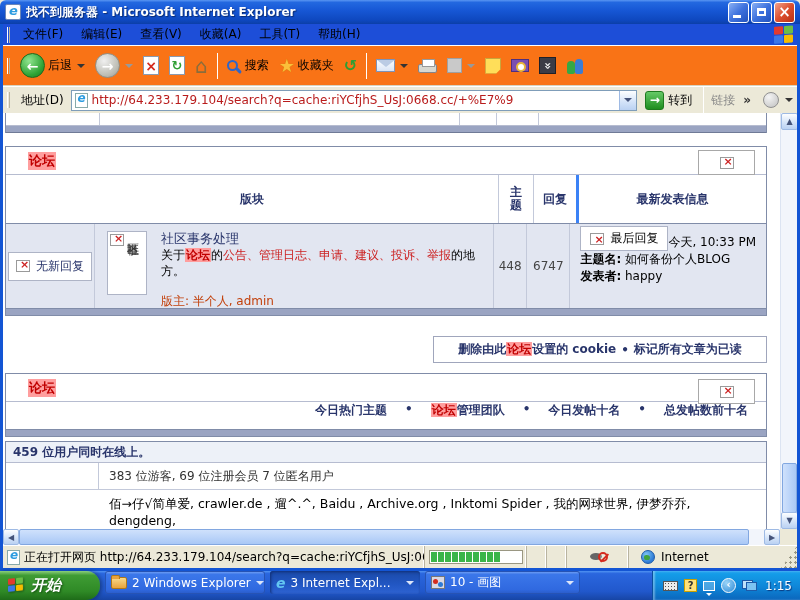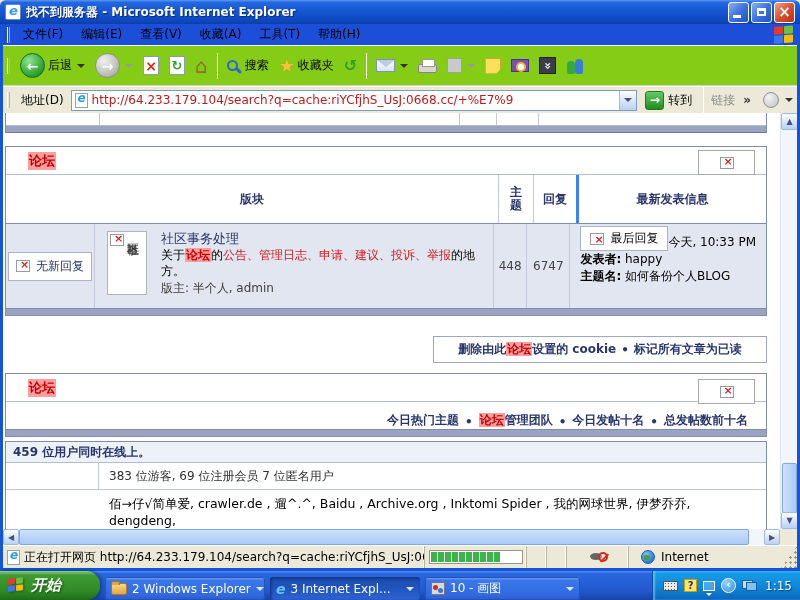--- a/index.html
+++ b/index.html
@@ -34,21 +34,21 @@
   .menubar { height:22px; display:flex; align-items:center; border-bottom:1px solid #FFFFFF;
     background:#1d4ed8; padding-left:4px; }
   .grip { width:3px; height:16px; border-left:1px solid #fff; border-right:1px solid #B9B4A0; margin-right:4px; flex:none;}
   .menu-item { padding:2px 9px; color:#000; cursor:default; }
   .win-logo { margin-left:auto; margin-right:3px; width:20px; height:18px; display:grid;
     grid-template-columns:9px 9px; grid-template-rows:8px 8px; gap:1px; transform:skewY(-4deg); }
   .win-logo i { display:block; border-radius:1px; }
   .wl-r{background:#E23A2E;} .wl-g{background:#6CBE45;} .wl-b{background:#3B77E8;} .wl-y{background:#F7BD00;}
 
   
-  .toolbar { height:40px; display:flex; align-items:center; background:#84cc16;
+  .toolbar { height:40px; display:flex; align-items:center; background:#f97316;
     border-bottom:1px solid #D8D4BE; padding-left:4px; gap:2px; }
   .tbtn { display:flex; align-items:center; padding:2px 4px; gap:3px; color:#000; }
   .nav-circle { width:25px; height:25px; border-radius:50%; color:#fff; font-size:14px; font-weight:bold;
     display:flex; align-items:center; justify-content:center; flex:none; }
   .nav-back { background:radial-gradient(circle at 35% 30%,#8FE48F,#2FA335 65%,#1E7522); border:1px solid #1B6B1F; }
   .nav-back::before { content:"\2190"; }
   .nav-fwd { background:radial-gradient(circle at 35% 30%,#F0F0F0,#BDBDB5 65%,#9A9A92); border:1px solid #909088; }
   .nav-fwd::before { content:"\2192"; }
   .ddown { width:0; height:0; border-left:4px solid transparent; border-right:4px solid transparent;
     border-top:4px solid #333; margin-left:2px; }
@@ -143,38 +143,38 @@
   .fr-a { width:93px; border-right:1px solid #C3C9DA; display:flex; align-items:center; justify-content:center; }
   .status-box { border:1px solid #AEB4C6; background:#fff; padding:5px 7px; display:flex; gap:6px;
     align-items:center; color:#29356B; white-space:nowrap; }
   .fr-b { width:400px; border-right:1px solid #C3C9DA; display:flex; padding:7px 0 0 12px; }
   .board-icon-box { width:40px; height:64px; border:1px solid #AEB4C6; background:#fff; padding:2px;
     display:flex; gap:2px; flex:none; }
   .vtext { writing-mode:vertical-rl; font-size:12px; color:#333; line-height:14px; }
   .board-info { margin-left:14px; line-height:16px; }
   .board-title { font-weight:normal; color:#29356B; font-size:13px; }
   .board-desc { width:332px; color:#000; }
-  .board-mods { color:#404040; margin-top:1px; }
+  .board-mods { color:#c2410c; margin-top:14px; }
   .fr-c { width:35px; border-right:1px solid #C3C9DA; display:flex; align-items:center; justify-content:center; color:#444; }
   .fr-d { width:45px; border-right:1px solid #C3C9DA; display:flex; align-items:center; justify-content:center; color:#444; }
   .fr-e { flex:1; padding:2px 10px 0 10px; color:#000000; line-height:17px; }
   .lr-top { display:flex; align-items:flex-end; }
   .last-reply-box { border:1px solid #AEB4C6; background:#fff; padding:3px 9px; display:flex; gap:6px;
     align-items:center; white-space:nowrap; }
   .last-time { margin-left:auto; white-space:nowrap; }
   .blab { font-weight:bold; }
   .strip { height:7px; background:#9AA4C2; border-top:1px solid #808CA8; }
 
   .cookie-box { position:absolute; left:430px; top:223px; width:334px; height:27px; border:1px solid #A0A6BC;
     background:#fff; display:flex; align-items:center; justify-content:center; gap:5px; font-weight:bold;
     color:#29356B; white-space:nowrap; }
 
   .t2 { top:260px; }
   .t2 .ph-sect { top:5px; z-index:2; }
-  .links-row { height:27px; display:flex; align-items:flex-end; justify-content:flex-end; gap:6px;
+  .links-row { height:27px; display:flex; align-items:flex-start; justify-content:flex-end; gap:18px;
     padding-right:18px; font-weight:bold; color:#29356B; border-bottom:none; white-space:nowrap; }
   .dotsep { color:#29356B; font-weight:bold; }
 
   .t3 { top:328px; }
   .online-hdr { height:21px; background:#EDF1F8; border-bottom:1px solid #B6BCD0; display:flex;
     align-items:center; padding-left:7px; font-weight:bold; color:#29356B; }
   .online-row { display:flex; border-bottom:1px solid #C3C9DA; }
   .ol-left { width:93px; border-right:1px solid #C3C9DA; flex:none; }
   .ol-right { flex:1; padding:5px 10px 4px 10px; color:#333; }
   .users-row { display:flex; border-bottom:none;align-items:center; }
@@ -219,21 +219,21 @@
   .sb-zone { width:152px; padding-left:12px; gap:6px; border-right:none; box-shadow:none; }
   .globe { width:14px; height:14px; border-radius:50%; background:radial-gradient(circle at 35% 30%,#7CC3F2,#2E7BD6 70%);
     border:1px solid #1D5AA8; position:relative; }
   .globe::after { content:""; position:absolute; left:2px; top:4px; width:6px; height:5px; background:#3FA33F;
     border-radius:40% 60% 50% 50%; }
   .sb-grip { width:16px; height:100%; background-image:radial-gradient(#9a9782 1.2px, transparent 1.2px);
     background-size:5px 5px; background-position:2px 4px; clip-path:polygon(100% 0,100% 100%,0 100%); }
 
   
   .taskbar { position:absolute; left:0; bottom:0; width:800px; height:29px;
-    background:linear-gradient(180deg,#5093F2 0%,#2A66DE 9%,#2158CC 70%,#1745A5 100%); display:flex; align-items:flex-end; }
+    background:linear-gradient(180deg,#5093F2 0%,#2A66DE 9%,#2158CC 70%,#1745A5 100%); display:flex; align-items:flex-start; }
   .start-btn { width:100px; height:29px; border-radius:0 14px 14px 0; display:flex; align-items:center;
     padding-left:8px; gap:6px;
     background:linear-gradient(180deg,#8CCE7C 0%,#3F9C34 15%,#2F8A26 70%,#1E6B18 100%);
     box-shadow:2px 0 4px rgba(0,0,0,.35); }
   .start-flag { width:17px; height:15px; display:grid; grid-template-columns:7px 7px; grid-template-rows:6px 6px;
     gap:1px; transform:skewY(-6deg); filter:drop-shadow(1px 1px 1px rgba(0,0,0,.4)); }
   .start-flag i { border-radius:1px; }
   .start-label { color:#fff; font-weight:bold; font-style:italic; font-size:15px; text-shadow:1px 1px 2px #134F0E; }
   .task-btn { height:23px; margin-left:5px; margin-top:0; border-radius:3px; display:flex; align-items:center;
     gap:5px; padding:0 6px; color:#fff; font-size:12px; white-space:nowrap; overflow:hidden;
@@ -440,22 +440,22 @@
             <div class="fr-c">448</div>
             <div class="fr-d">6747</div>
             <div class="fr-e">
               <div class="lr-top">
                 <div class="last-reply-box">
                   <span class="broken-icon"></span>
                   <span>最后回复</span>
                 </div>
                 <span class="last-time">今天, 10:33 PM</span>
               </div>
+              <div><span class="blab">主题名:</span> <span>如何备份个人BLOG</span></div>
               <div><span class="blab">发表者:</span> <span>happy</span></div>
-              <div><span class="blab">主题名:</span> <span>如何备份个人BLOG</span></div>
             </div>
           </div>
           <div class="strip"></div>
         </div>
 
         <div class="cookie-box">
           <span><span>删除由此</span><span class="hl">论坛</span><span>设置的 cookie</span></span>
           <span class="dotsep">•</span>
           <span>标记所有文章为已读</span>
         </div>

